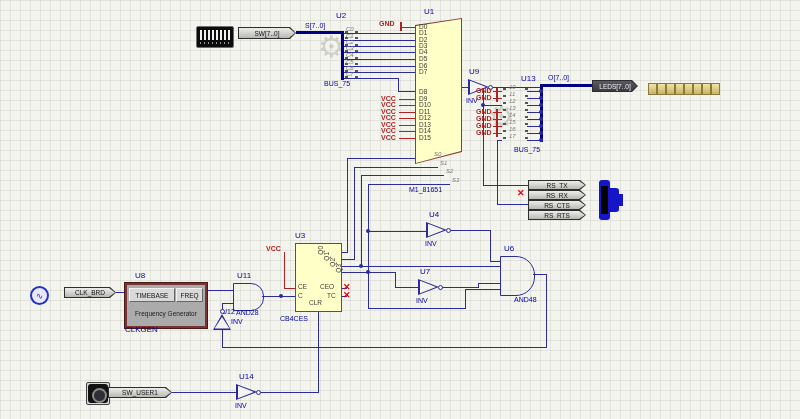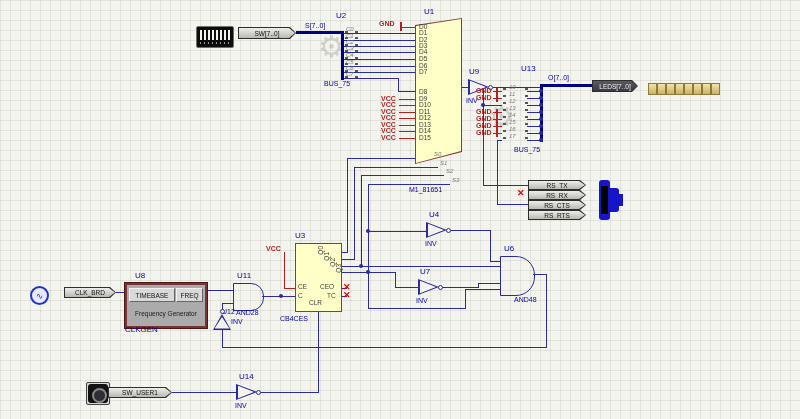--- a/index.html
+++ b/index.html
@@ -256,21 +256,21 @@
 <span class="t gray" style="left:452px;top:177px">S3</span>
 <span class="t blue7" style="left:409px;top:186px">M1_81651</span>
 
 <span class="t blue" style="left:469px;top:68px">U9</span>
 <div class="tri" style="left:468px;top:79px;width:21px;height:16px">
     <div class="tri-in"></div>
   </div>
 <div class="bub" style="left:488px;top:85px"></div>
 <span class="t blue7" style="left:466px;top:97px">INV</span>
 
-<span class="t blue" style="left:521px;top:65px">U13</span>
+<span class="t blue" style="left:521px;top:75px">U13</span>
 <div class="pincol7" style="left:503px;top:88px;height:56px"></div>
 <div class="pincol7" style="left:525px;top:88px;height:56px"></div>
 <span class="t red" style="left:476px;top:87px">GND</span>
 <span class="t red" style="left:476px;top:94px">GND</span>
 <span class="t red" style="left:476px;top:108px">GND</span>
 <span class="t red" style="left:476px;top:115px">GND</span>
 <span class="t red" style="left:476px;top:122px">GND</span>
 <span class="t red" style="left:476px;top:129px">GND</span>
 <span class="t gray" style="left:509px;top:84px">10</span>
 <span class="t gray" style="left:509px;top:91px">11</span>

